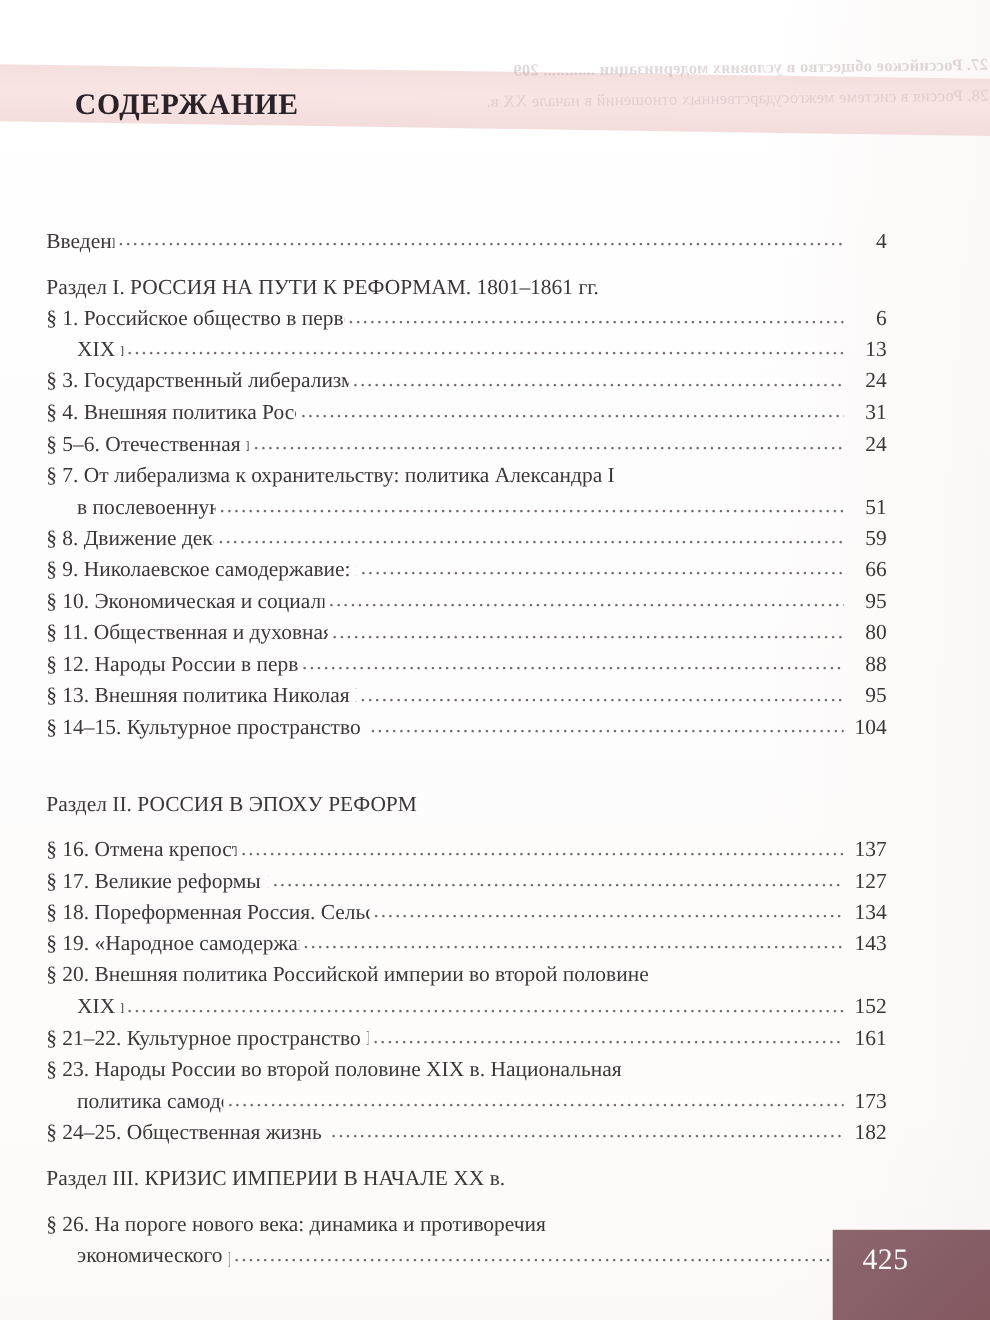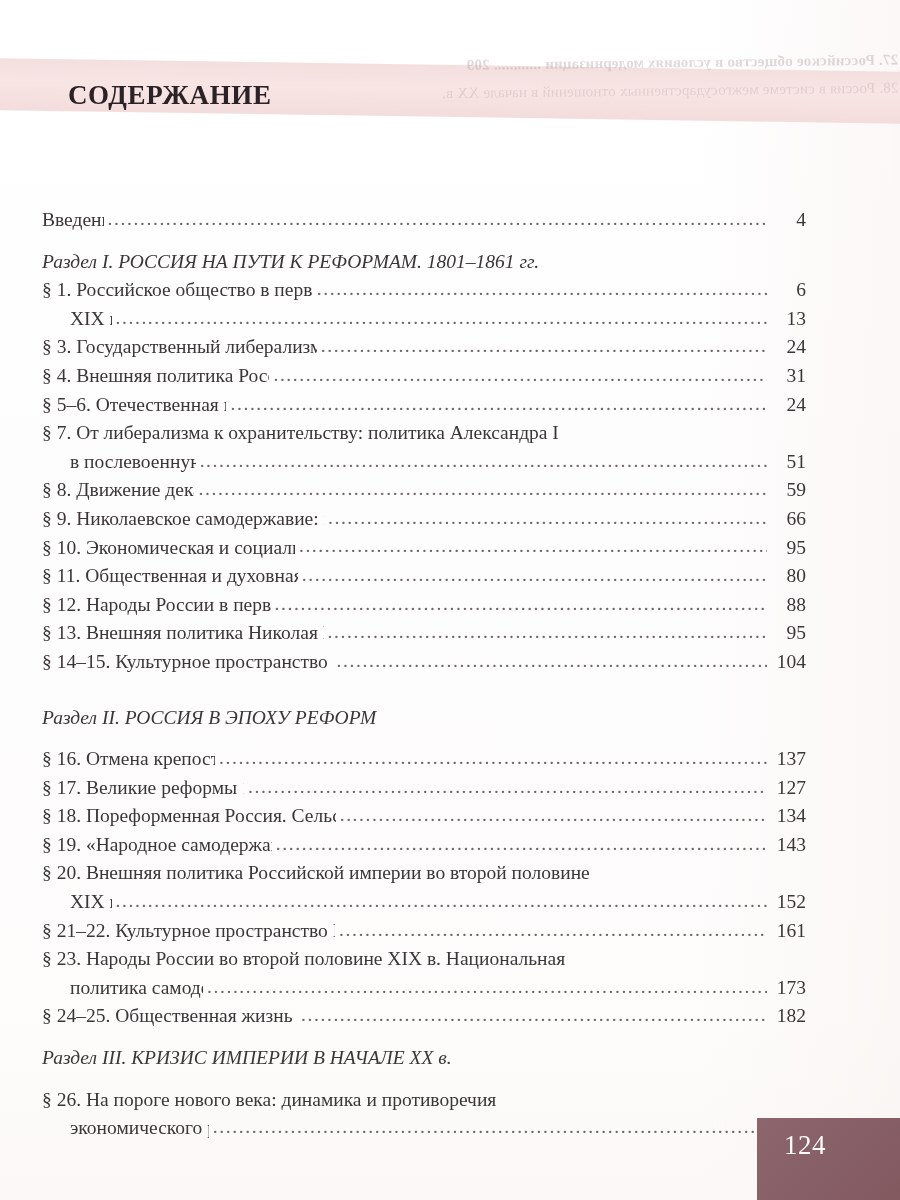--- a/index.html
+++ b/index.html
@@ -133,24 +133,23 @@
     min-width: 34px;
     color: #3b3637;
     padding-left: 2px;
   }
 
   
   .section-head {
     line-height: 28.6px;
     white-space: nowrap;
     color: #3b3637;
-    font-style: italic;
-  }
-
-  .gap-before { margin-top: 27px; }
+  }
+
+  .gap-before { margin-top: 41px; }
   .gap-small-before { margin-top: 13px; }
 
   
   #folio {
     position: absolute;
     right: 0;
     top: 1118px;
     width: 143px;
     height: 82px;
     background: #8a6169;
@@ -355,16 +354,16 @@
         </div>
         <div class="line indent">
           <span class="txt">экономического развития</span>
           <span class="leader"></span>
           <span class="pageno">193</span>
         </div>
       </div>
     </div>
 
   <div id="folio">
-    <span id="folio-number">124</span>
+    <span id="folio-number">425</span>
   </div>
 
 </div>
 
 </body></html>

